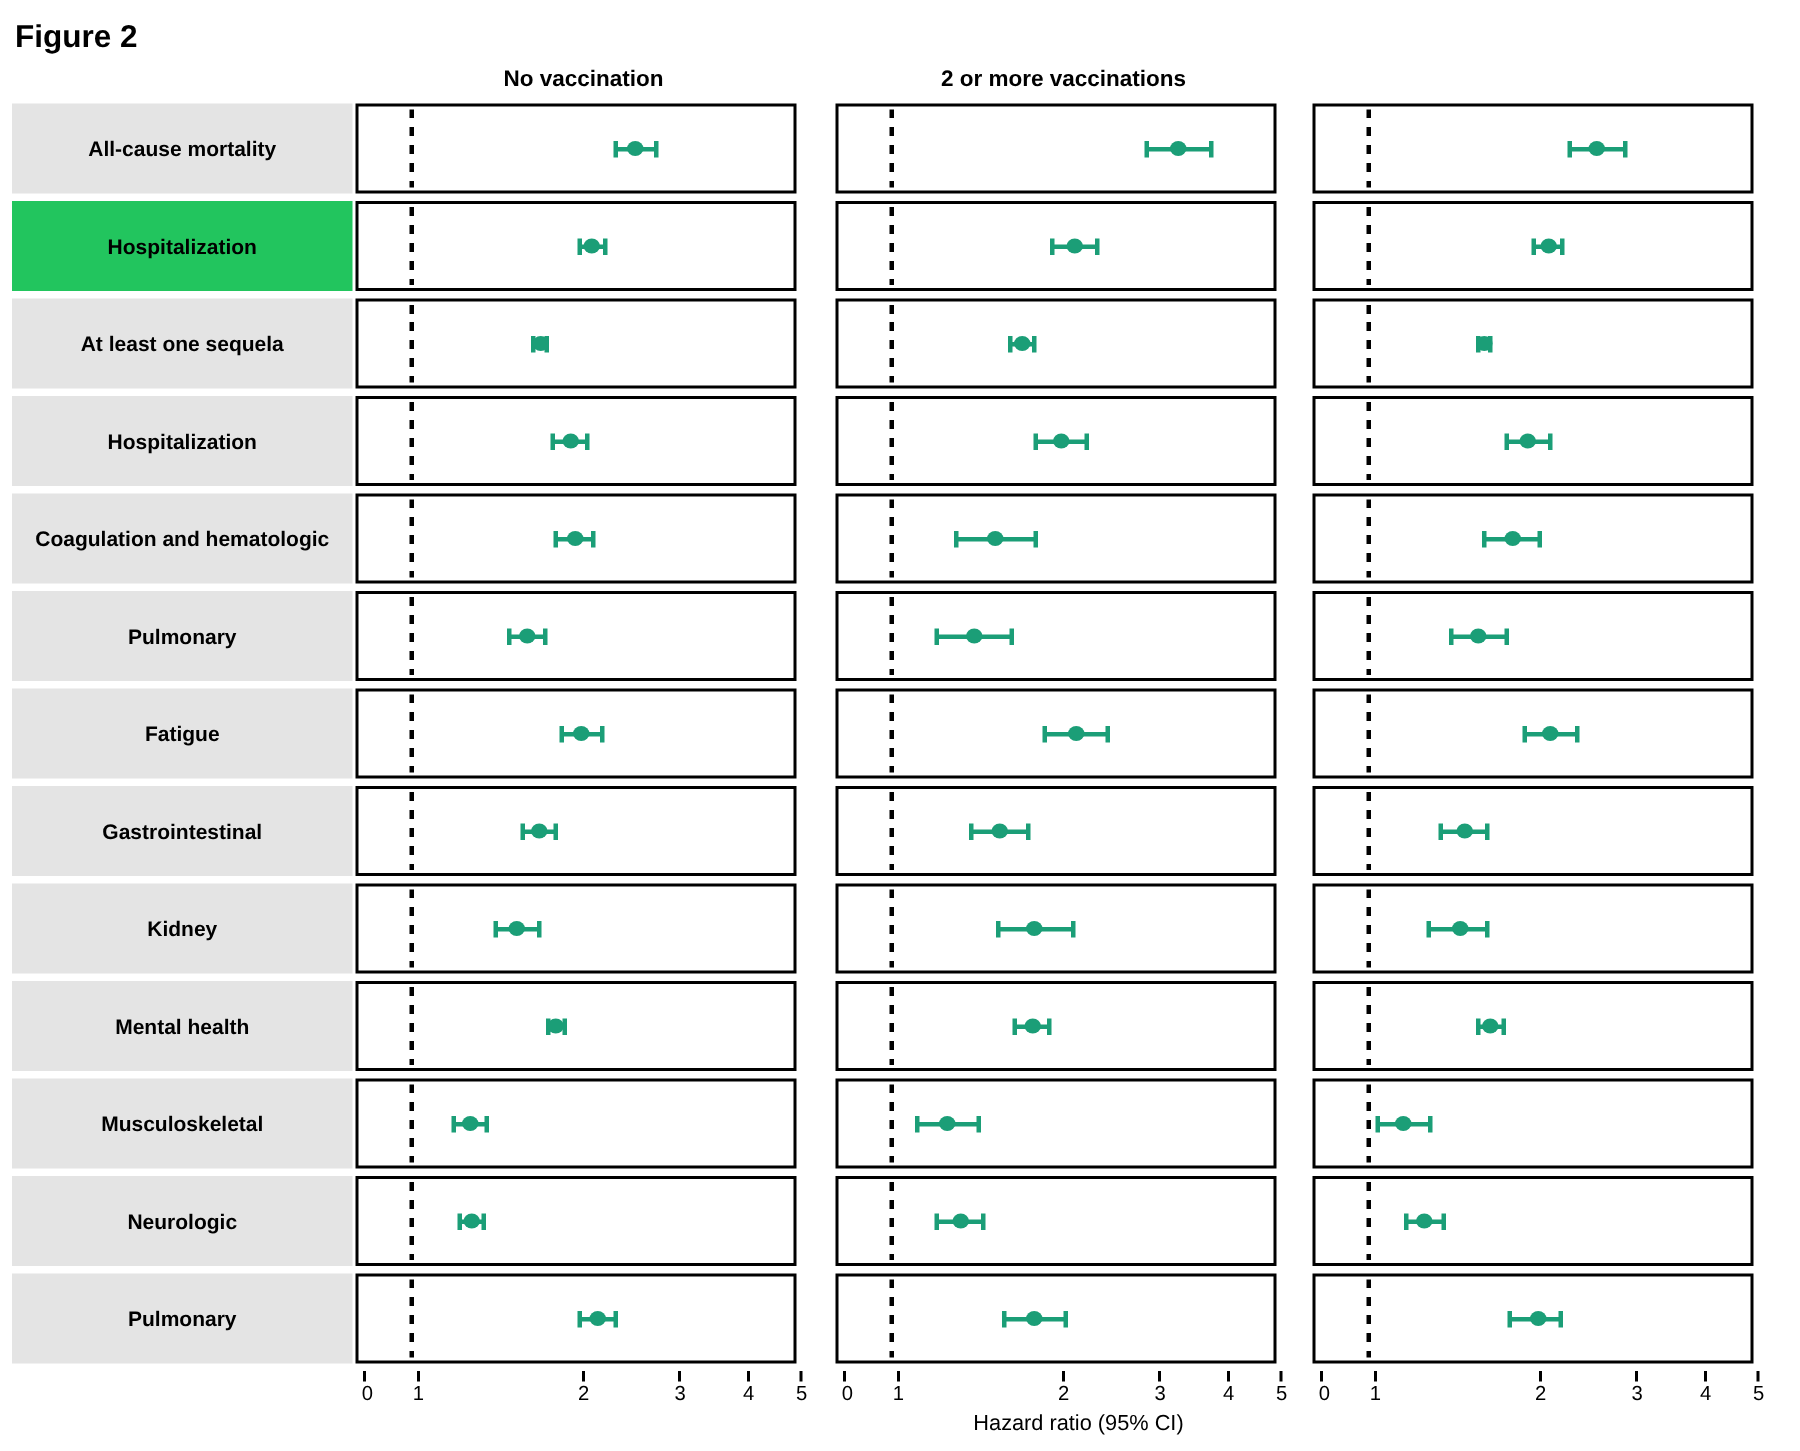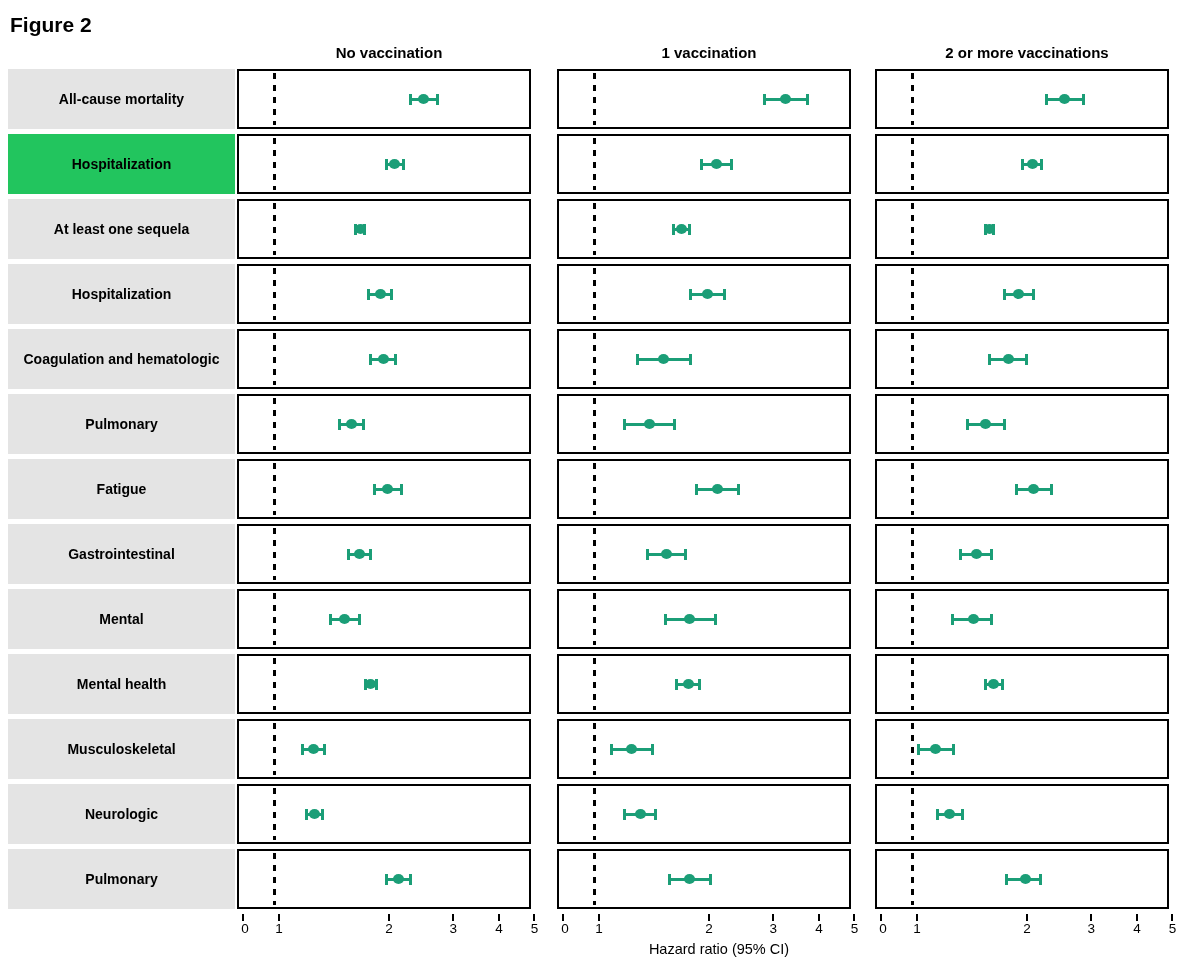--- a/index.html
+++ b/index.html
@@ -43,21 +43,20 @@
 </style>
 </head>
 <body>
 
 <div class="page">
   <div class="fig-title">Figure 2</div>
 
   <div class="header-row">
     <div class="label-spacer"></div>
     <div class="col-header gap0">No vaccination</div>
-    <div class="col-header gap1">1 vaccination</div>
     <div class="col-header">2 or more vaccinations</div>
   </div>
 
   <div id="rows">
       <div class="row">
         <div class="row-label" style="background: rgb(228, 228, 228);">All-cause mortality</div>
         <div class="panel gap0">
           <div class="refline" style="left: 33.5px;"></div>
           <div class="ci-line" style="left: 170.625px; width: 28.3769px; background: rgb(27, 158, 119);"></div>
           <div class="ci-cap" style="left: 169.625px; background: rgb(27, 158, 119);"></div>
@@ -241,21 +240,21 @@
         </div>
         <div class="panel">
           <div class="refline" style="left: 33.5px;"></div>
           <div class="ci-line" style="left: 82.637px; width: 32.8125px; background: rgb(27, 158, 119);"></div>
           <div class="ci-cap" style="left: 81.637px; background: rgb(27, 158, 119);"></div>
           <div class="ci-cap" style="left: 113.45px; background: rgb(27, 158, 119);"></div>
           <div class="point-marker" style="left: 93.8614px; background: rgb(27, 158, 119);"></div>
         </div>
       </div>
       <div class="row">
-        <div class="row-label" style="background: rgb(228, 228, 228);">Mental</div>
+        <div class="row-label" style="background: rgb(228, 228, 228);">Kidney</div>
         <div class="panel gap0">
           <div class="refline" style="left: 33.5px;"></div>
           <div class="ci-line" style="left: 90.6614px; width: 30.4243px; background: rgb(27, 158, 119);"></div>
           <div class="ci-cap" style="left: 89.6614px; background: rgb(27, 158, 119);"></div>
           <div class="ci-cap" style="left: 119.086px; background: rgb(27, 158, 119);"></div>
           <div class="point-marker" style="left: 100.087px; background: rgb(27, 158, 119);"></div>
         </div>
         <div class="panel gap1">
           <div class="refline" style="left: 33.5px;"></div>
           <div class="ci-line" style="left: 105.587px; width: 50.9192px; background: rgb(27, 158, 119);"></div>

